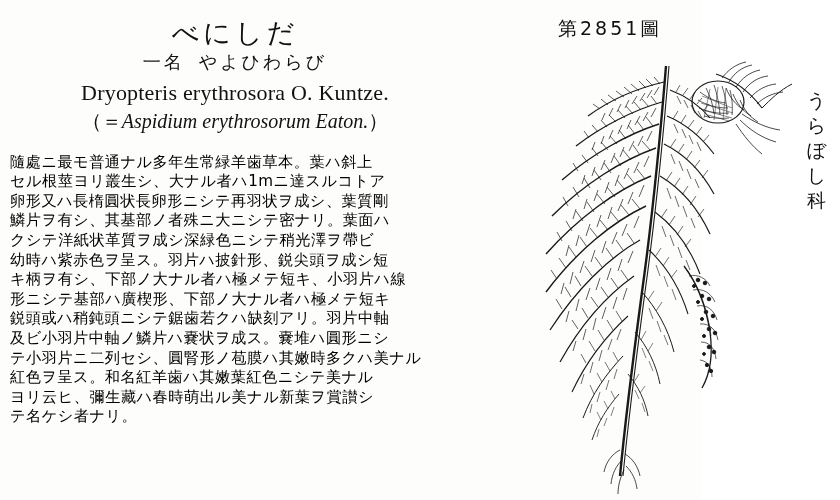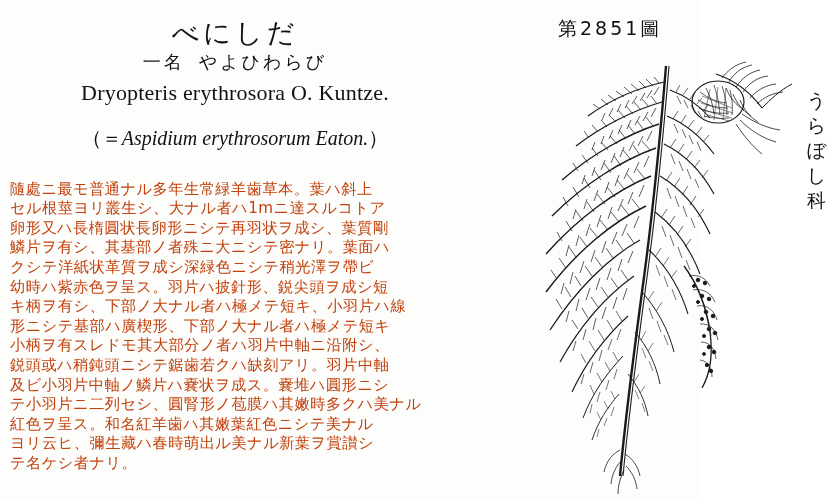--- a/index.html
+++ b/index.html
@@ -56,34 +56,34 @@
     font-family: "Liberation Serif", serif;
     font-size: 22px;
     margin-top: 6px;
     letter-spacing: 0.2px;
   }
   .sci-name .italic {
   }
   .syn-name {
     font-family: "Liberation Serif", serif;
     font-size: 20px;
-    margin-top: 19px;
+    margin-top: 2px;
   }
   .syn-name .italic {
     font-style: italic;
   }
 
   
   #body-text {
-    margin-top: 28px;
+    margin-top: 18px;
     font-family: "DejaVu Sans", sans-serif;
     font-size: 15.2px;
     line-height: 19.6px;
     letter-spacing: 0.5px;
-    color: #c2410c;
+    color: #000000;
     text-align: justify;
   }
   #body-text .line {
     white-space: nowrap;
     display: block;
   }
 
   
   #figure-area {
     position: absolute;
@@ -153,21 +153,20 @@
 
     <div id="body-text">
       <span class="line">隨處ニ最モ普通ナル多年生常緑羊歯草本。葉ハ斜上</span>
       <span class="line">セル根莖ヨリ叢生シ、大ナル者ハ1mニ達スルコトア</span>
       <span class="line">卵形又ハ長楕圓状長卵形ニシテ再羽状ヲ成シ、葉質剛</span>
       <span class="line">鱗片ヲ有シ、其基部ノ者殊ニ大ニシテ密ナリ。葉面ハ</span>
       <span class="line">クシテ洋紙状革質ヲ成シ深緑色ニシテ稍光澤ヲ帶ビ</span>
       <span class="line">幼時ハ紫赤色ヲ呈ス。羽片ハ披針形、鋭尖頭ヲ成シ短</span>
       <span class="line">キ柄ヲ有シ、下部ノ大ナル者ハ極メテ短キ、小羽片ハ線</span>
       <span class="line">形ニシテ基部ハ廣楔形、下部ノ大ナル者ハ極メテ短キ</span>
-      <span class="line">小柄ヲ有スレドモ其大部分ノ者ハ羽片中軸ニ沿附シ、</span>
       <span class="line">鋭頭或ハ稍鈍頭ニシテ鋸歯若クハ缺刻アリ。羽片中軸</span>
       <span class="line">及ビ小羽片中軸ノ鱗片ハ嚢状ヲ成ス。嚢堆ハ圓形ニシ</span>
       <span class="line">テ小羽片ニ二列セシ、圓腎形ノ苞膜ハ其嫩時多クハ美ナル</span>
       <span class="line">紅色ヲ呈ス。和名紅羊歯ハ其嫩葉紅色ニシテ美ナル</span>
       <span class="line">ヨリ云ヒ、彌生藏ハ春時萌出ル美ナル新葉ヲ賞讃シ</span>
       <span class="line">テ名ケシ者ナリ。</span>
     </div>
   </div>
 
   <div class="divider"></div>

